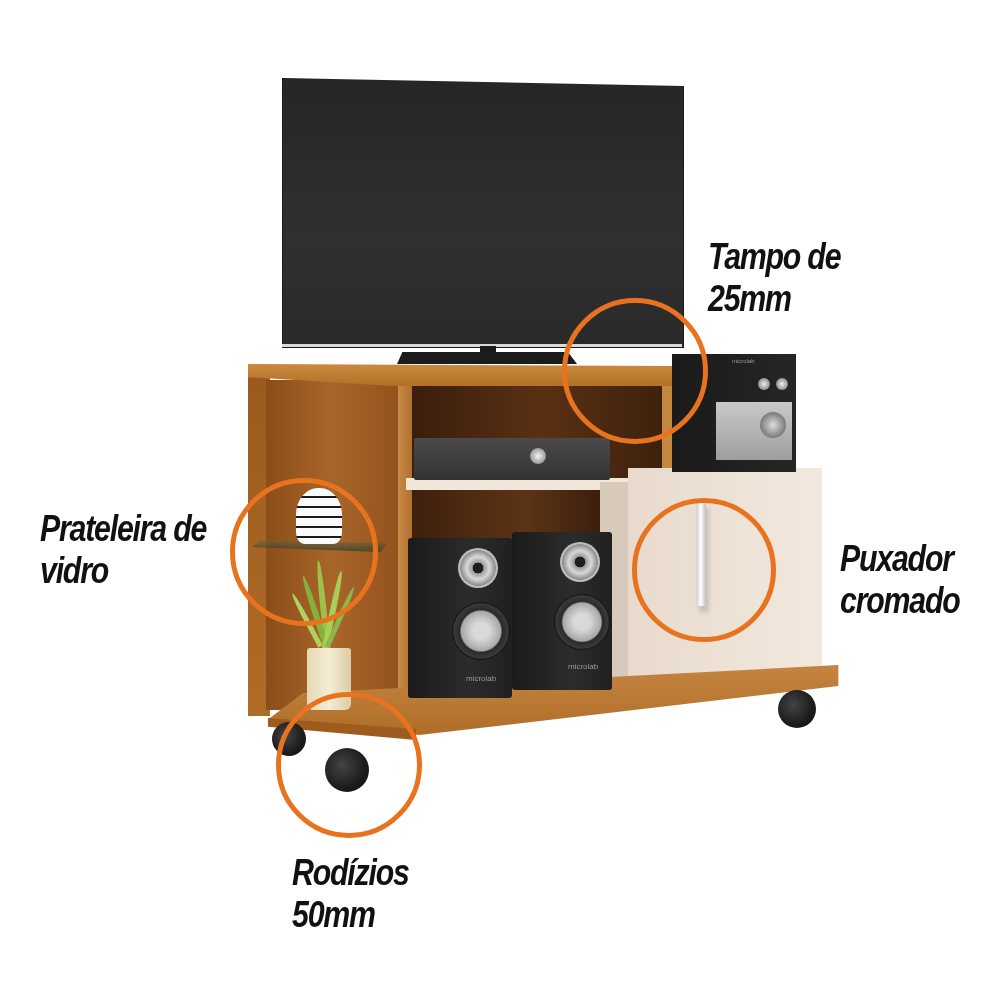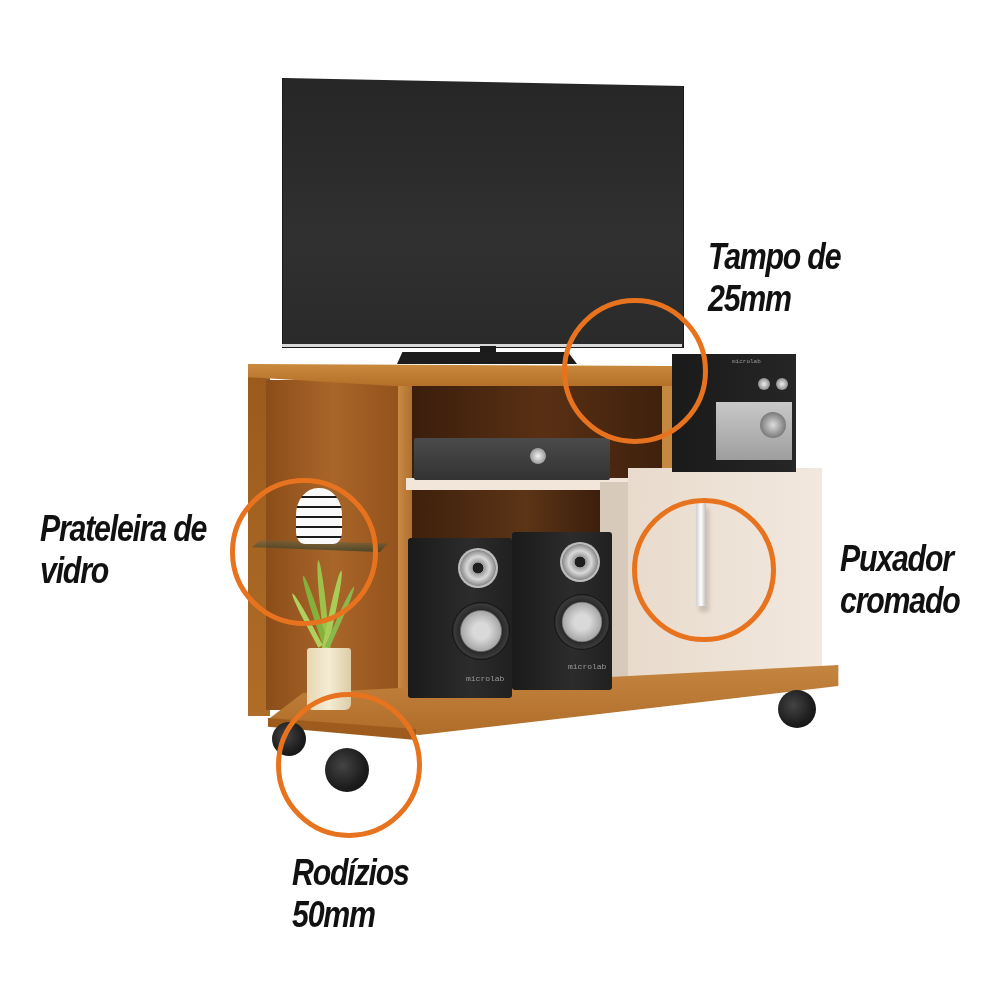--- a/index.html
+++ b/index.html
@@ -6,21 +6,21 @@
   body{width:1000px;height:1000px;position:relative;overflow:hidden;font-family:"Liberation Sans","DejaVu Sans",sans-serif;}
   .abs{position:absolute;}
   .label{position:absolute;color:#111;font-family:"Liberation Sans",sans-serif;font-weight:bold;font-style:italic;font-size:37px;line-height:42px;letter-spacing:-1.5px;transform:scaleX(0.82);transform-origin:left top;white-space:nowrap;}
   .ring{position:absolute;border:5px solid #e8731f;border-radius:50%;box-sizing:border-box;}
   .wood{background:linear-gradient(90deg,#a8641f,#c98a3e 40%,#b4702a 70%,#c3843a);}
   .wood-dark{background:linear-gradient(90deg,#5a2e10,#7a4418 50%,#5c3012);}
   .cream{background:#efe3d6;}
   .speaker{position:absolute;background:linear-gradient(90deg,#1a1a1a,#2c2c2c 60%,#202020);border-radius:3px;}
   .tweeter{position:absolute;border-radius:50%;background:radial-gradient(circle,#1e1e1e 0 18%,#9a9a9a 20%,#d8d8d8 40%,#8c8c8c 62%,#bdbdbd 64%);}
   .woofer{position:absolute;border-radius:50%;background:radial-gradient(circle,#d9d9d9 0 20%,#a8a8a8 48%,#2a2a2a 52%,#3a3a3a 66%,#111 70%);}
-  .brand{position:absolute;color:#9a9a9a;font-size:8px;font-family:Liberation Mono, monospace;}
+  .brand{position:absolute;color:#9a9a9a;font-size:8px;font-family:Liberation Sans, sans-serif;}
   .wheel{position:absolute;border-radius:50%;background:radial-gradient(circle at 40% 40%,#444,#1c1c1c 60%,#0e0e0e);}
 </style>
 </head>
 <body>
 
 <div class="abs" style="left:282px;top:78px;width:402px;height:272px;">
   <div class="abs" style="left:0;top:0;width:400px;height:268px;background:linear-gradient(180deg,#262626,#303030 60%,#2a2a2a);border:1px solid #1a1a1a;clip-path:polygon(0 0,100% 3%,100% 100%,0 100%);"></div>
   <div class="abs" style="left:0;top:266px;width:400px;height:3px;background:#d9d9d9;"></div>
 </div>
 <div class="abs" style="left:480px;top:346px;width:16px;height:10px;background:#1a1a1a;"></div>

